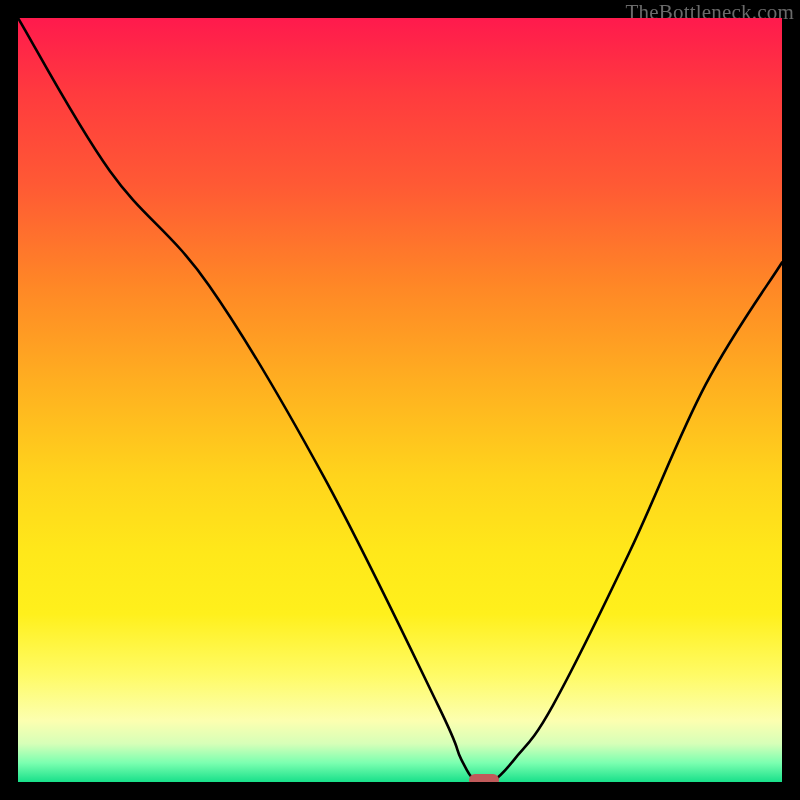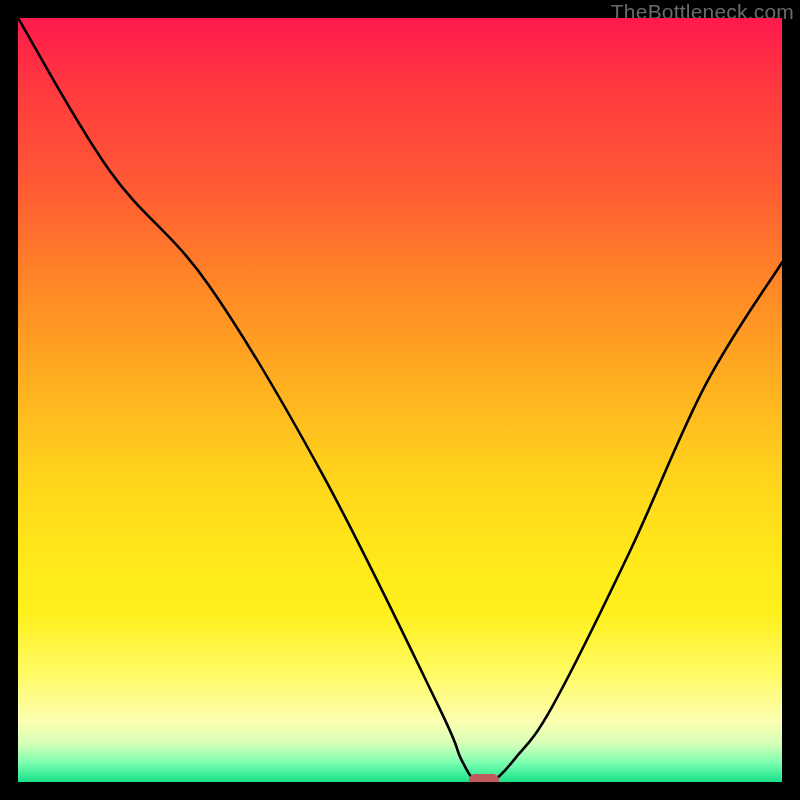--- a/index.html
+++ b/index.html
@@ -9,20 +9,21 @@
     height: 800px;
     background: #000;
     overflow: hidden;
     font-family: Arial, Helvetica, sans-serif;
   }
   .frame {
     position: relative;
     width: 800px;
     height: 800px;
     background: #000;
+    font-family: Liberation Serif, serif;
   }
   .plot-area {
     position: absolute;
     left: 18px;
     top: 18px;
     width: 764px;
     height: 764px;
     background: linear-gradient(to bottom,
       #ff1a4d 0%,
       #ff3b3e 10%,

